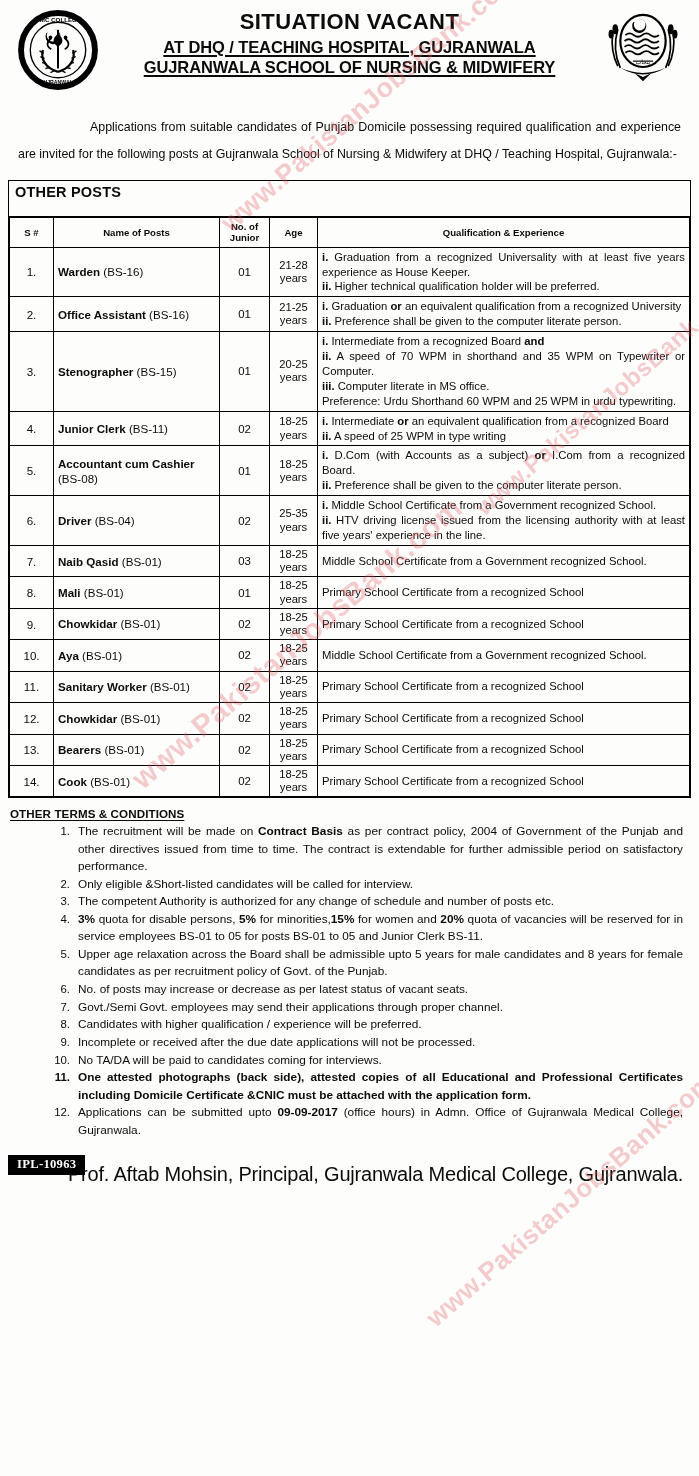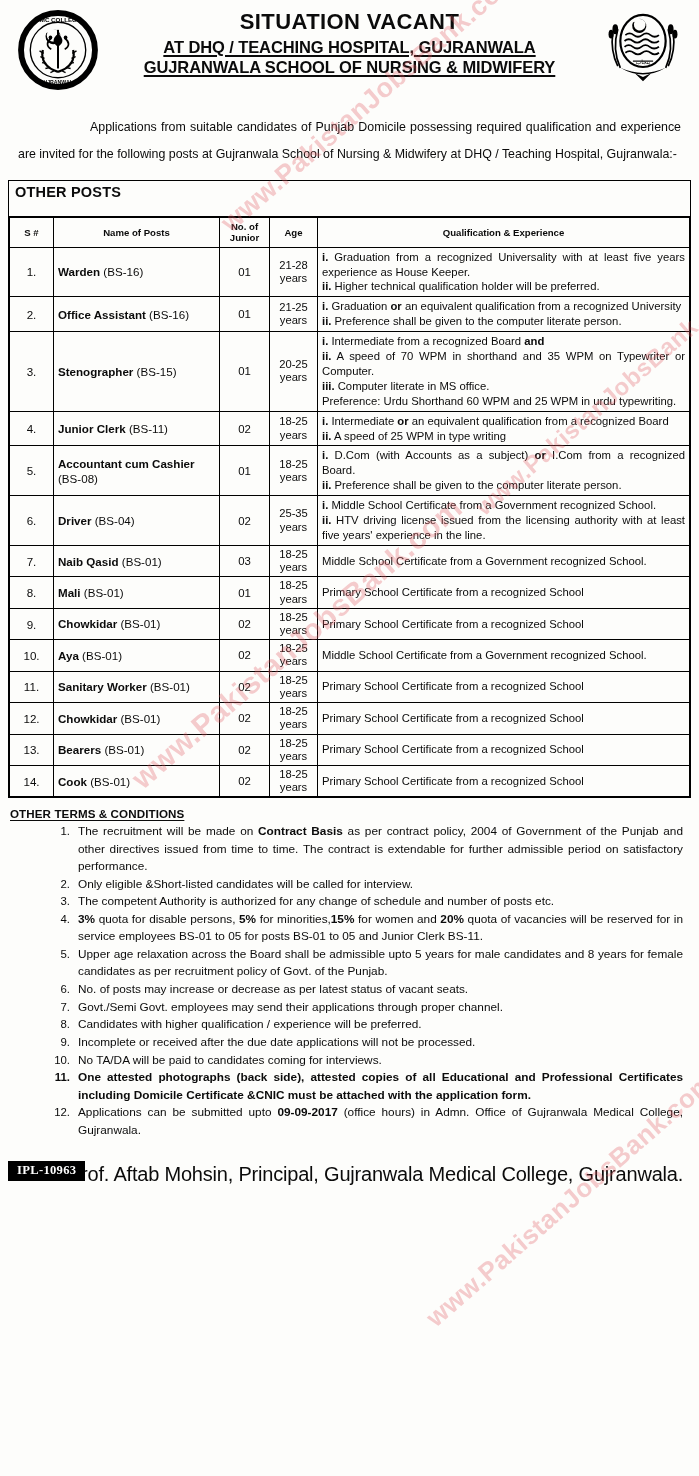--- a/index.html
+++ b/index.html
@@ -202,21 +202,21 @@
 
   
   #footer {
     position: relative;
     margin-top: 14px;
     height: 44px;
   }
   #ipl-badge {
     position: absolute;
     left: 8px;
-    bottom: 16px;
+    bottom: 22px;
     background: #000;
     color: #fff;
     font-family: "Liberation Serif", serif;
     font-size: 12.6px;
     font-weight: 700;
     padding: 2px 9px 3px 9px;
     letter-spacing: 0.3px;
   }
   #signature {
     text-align: center;

